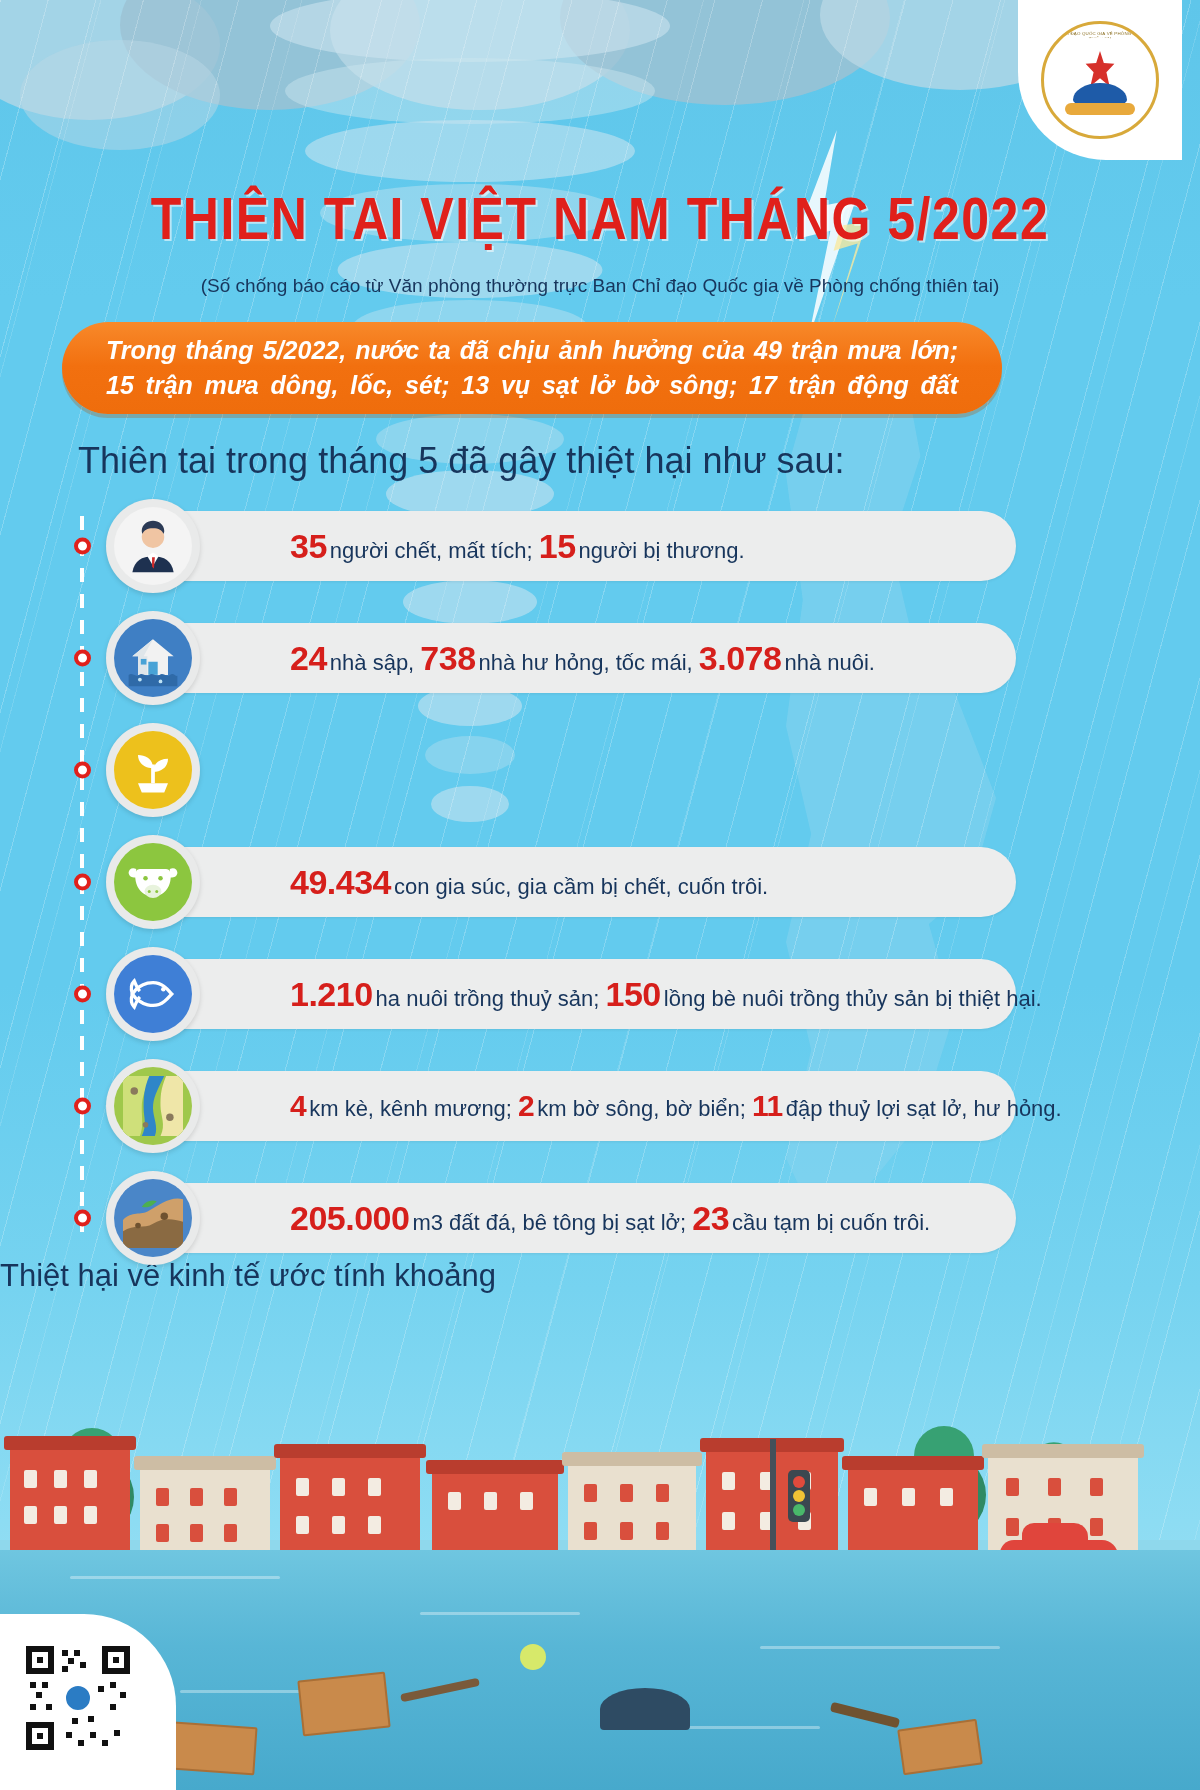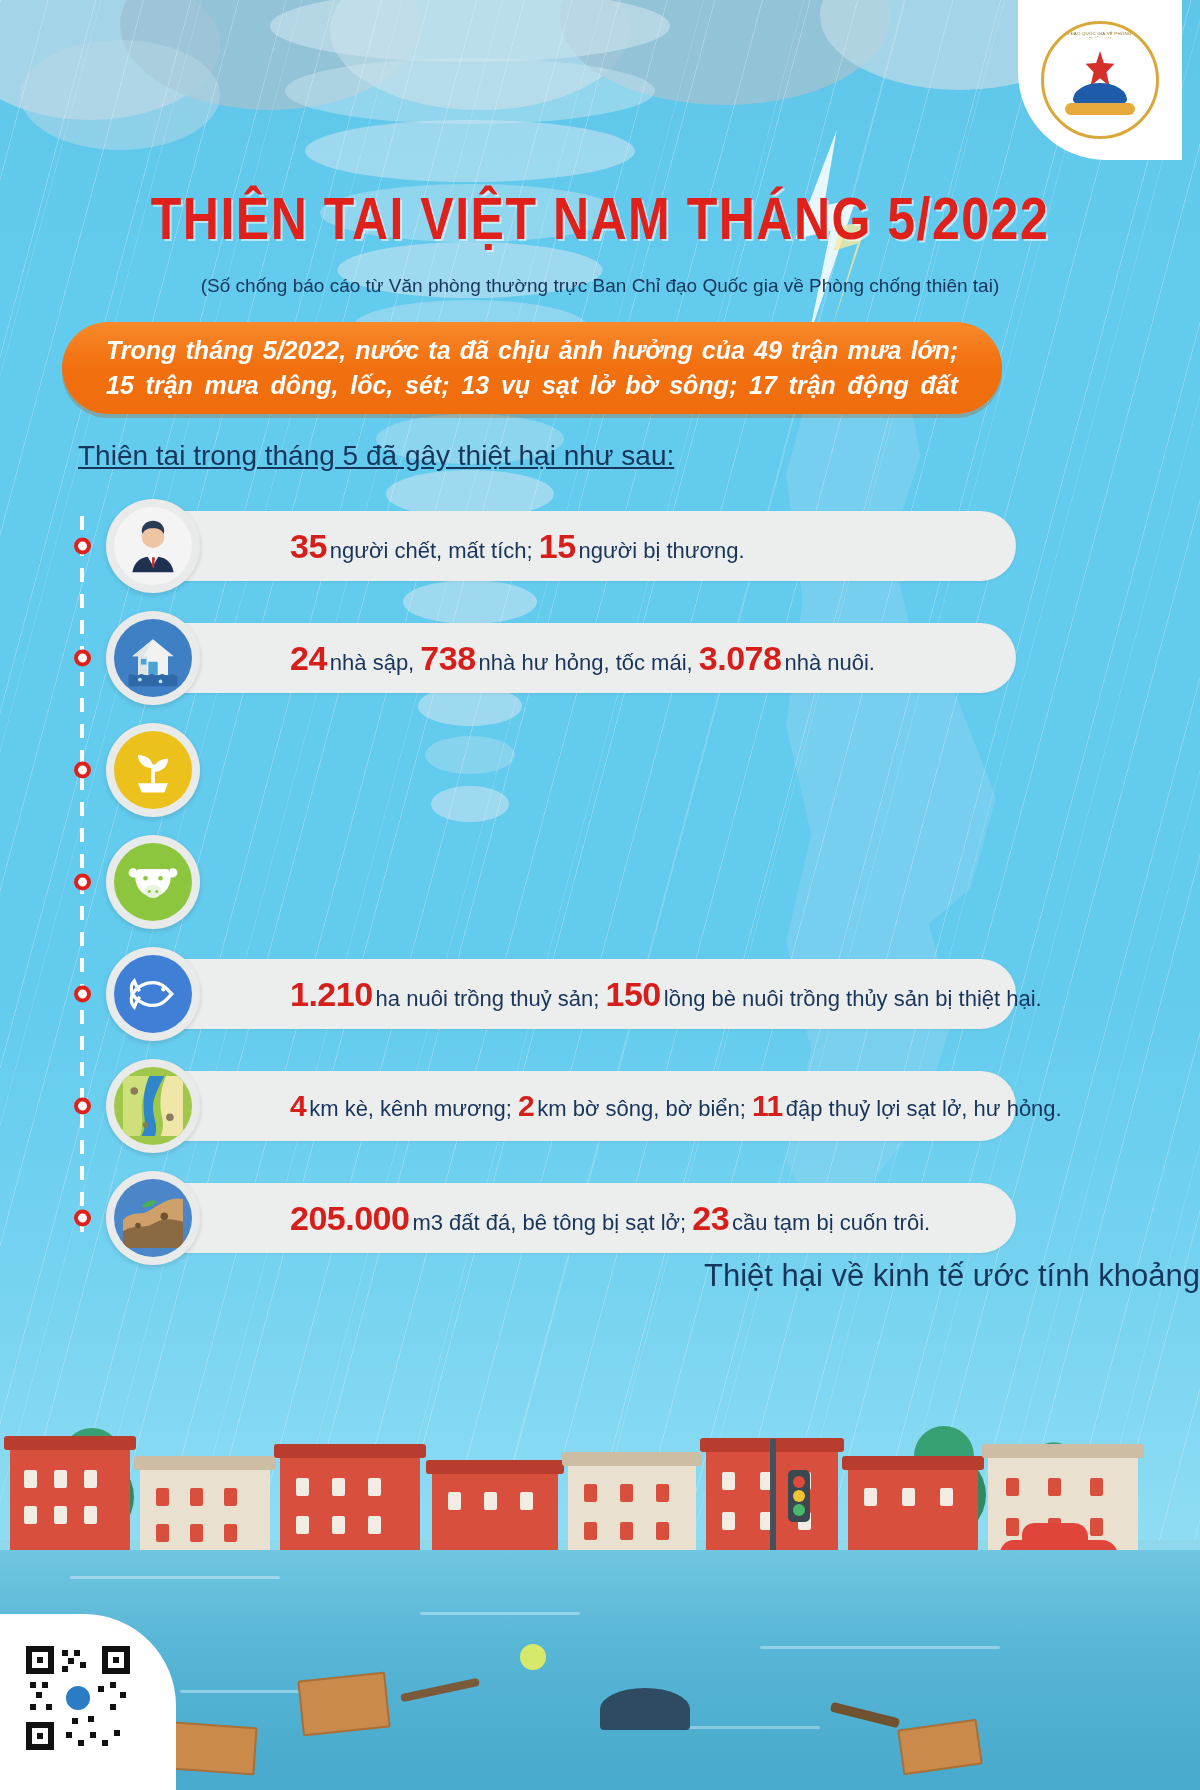--- a/index.html
+++ b/index.html
@@ -139,21 +139,21 @@
   .banner-text {
     color:#fff; font-style:italic; font-weight:bold;
     font-size:25px; line-height:1.42;
     text-align:justify; text-align-last:justify;
     width:100%;
   }
 
   
   .intro {
     position:absolute; left:78px; top:440px;
-    font-size:28px; color:#17355c;text-decoration:underline;
+    font-size:36px; color:#17355c;
   }
 
   
   .list { position:absolute; left:62px; top:492px; width:1000px; }
   .timeline {
     position:absolute; left:18px; top:24px; bottom:34px; width:4px;
     background: repeating-linear-gradient(180deg,#ffffff 0 14px, transparent 14px 26px);
   }
   .row {
     position:relative;
@@ -195,21 +195,21 @@
     letter-spacing:-.5px; margin-right:3px;
   }
   .stat .n.sm { font-size:30px; }
 
   
   .icon-inner svg { width:60px; height:60px; display:block; }
 
   
   .sum1 {
     position:absolute; left:0; right:0; top:1258px;
-    text-align:right; font-size:31px; color:#17355c;
+    text-align:left; font-size:31px; color:#17355c;
   }
   .sum2 {
     position:absolute; left:0; right:0; top:1300px;
     text-align:center; font-size:55px; font-weight:bold;
     color:#d61f1b;
     text-shadow: 1px 1px 0 rgba(255,255,255,.5);
   }
 
   
   .scene { position:absolute; left:0; bottom:0; width:1200px; height:460px; }
@@ -430,20 +430,25 @@
           <svg viewBox="0 0 64 64" aria-hidden="true">
             <path d="M14 18c-4-2-8 0-8 4s5 6 9 5z" fill="#fff"></path>
             <path d="M50 18c4-2 8 0 8 4s-5 6-9 5z" fill="#fff"></path>
             <path d="M18 18h28c3 0 5 3 5 7 0 10-5 22-19 22S13 35 13 25c0-4 2-7 5-7z" fill="#fff"></path>
             <ellipse cx="32" cy="42" rx="9" ry="7" fill="#e8f3dd"></ellipse>
             <circle cx="28" cy="42" r="1.6" fill="#8cc63f"></circle>
             <circle cx="36" cy="42" r="1.6" fill="#8cc63f"></circle>
             <circle cx="24" cy="28" r="2.4" fill="#8cc63f"></circle>
             <circle cx="40" cy="28" r="2.4" fill="#8cc63f"></circle>
           </svg>
+        </div>
+      </div>
+      <div class="bar">
+        <div class="stat">
+          <span class="n">49.434</span><span>con gia súc, gia cầm bị chết, cuốn trôi.</span>
         </div>
       </div>
     </div>
 
     <div class="row">
       <div class="dot"></div>
       <div class="icon-wrap">
         <div class="icon-inner" style="background:#3f7fd6;">
           <svg viewBox="0 0 64 64" aria-hidden="true">
             <path d="M10 32c8-12 24-16 34-8 4 3 6 6 8 8-2 2-4 5-8 8-10 8-26 4-34-8z" fill="none" stroke="#fff" stroke-width="3.5"></path>

